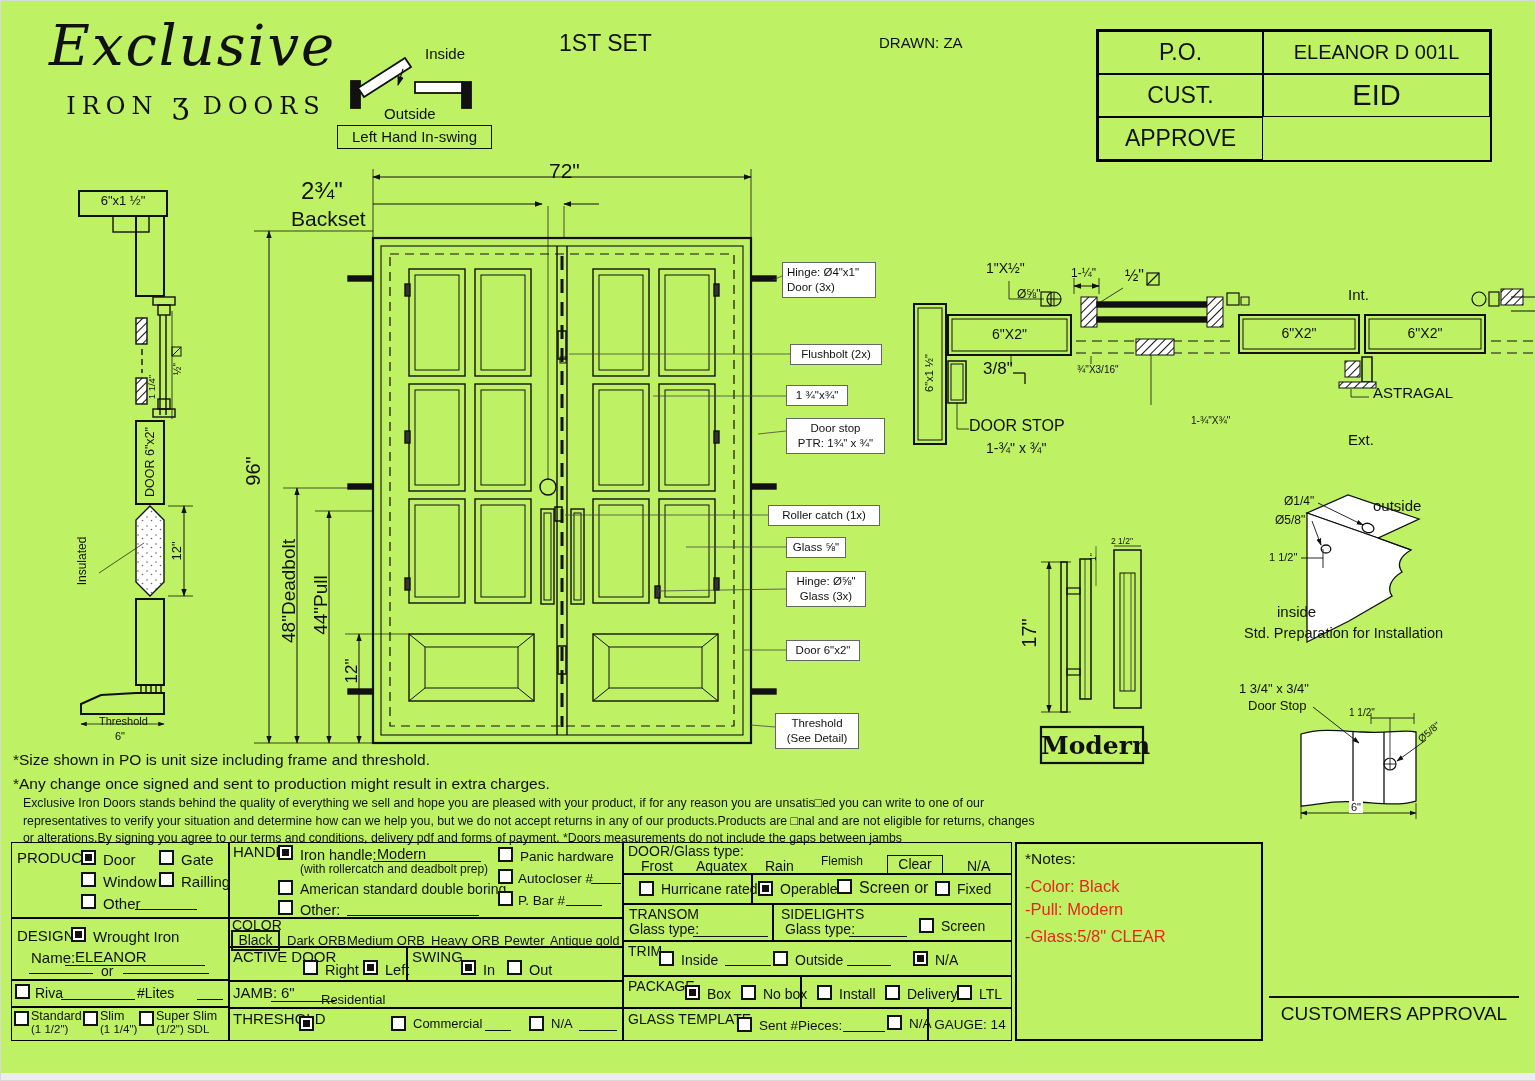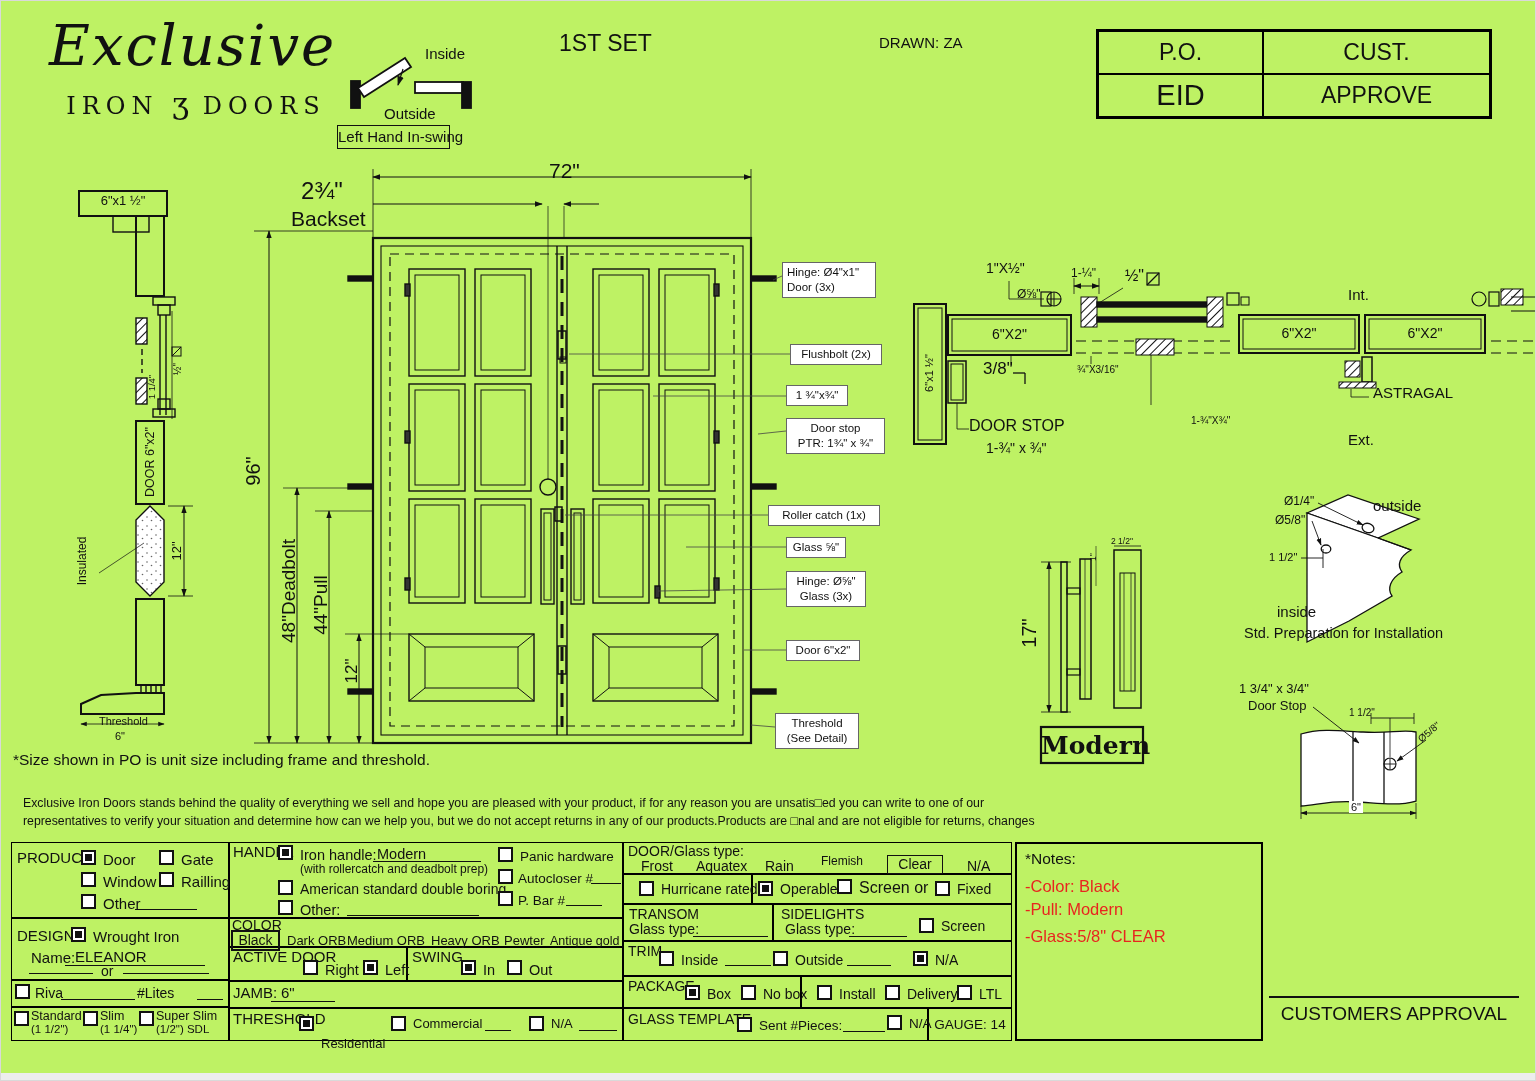--- a/index.html
+++ b/index.html
@@ -292,24 +292,25 @@
 <span class="t serif" style="left:48px;top:14px;font-size:56px;font-style:italic;letter-spacing:2px">Exclusive</span>
 <div class="t serif" style="left:60px;top:86px;width:270px;text-align:center;font-size:24px;letter-spacing:6px">
   <span>IRON</span>
   <span class="serif" style="font-size:30px;letter-spacing:0">ʒ</span>
   <span>DOORS</span>
 </div>
 <span class="t" style="left:558px;top:30px;font-size:23px">1ST SET</span>
 <span class="t" style="left:878px;top:34px;font-size:15px">DRAWN: ZA</span>
 <span class="t" style="left:424px;top:45px;font-size:15px">Inside</span>
 <span class="t" style="left:383px;top:105px;font-size:15px">Outside</span>
-<div class="t" style="left:336px;top:124px;width:113px;height:24px;border:1.5px solid #111;text-align:center;font-size:15px;line-height:22px">Left Hand In-swing</div>
+<div class="t" style="left:336px;top:124px;width:155px;height:24px;border:1.5px solid #111;text-align:center;font-size:15px;line-height:22px">Left Hand In-swing</div>
 
 <div id="potable">
   <div class="pcell" style="font-size:23px">P.O.</div>
+  <div class="pcell" style="font-size:20px">ELEANOR D 001L</div>
   <div class="pcell" style="font-size:23px">CUST.</div>
   <div class="pcell" style="font-size:29px">EID</div>
   <div class="pcell" style="font-size:23px">APPROVE</div>
 </div>
 
 <div class="t" style="left:80px;top:193px;width:84px;text-align:center;font-size:13px">6"x1 ½"</div>
 <span class="t rc" style="left:177px;top:368px;font-size:10px">½"</span>
 <span class="t rc" style="left:151px;top:386px;font-size:9.5px">1 1/4"</span>
 <span class="t rc" style="left:149px;top:461px;font-size:12.5px">DOOR 6"x2"</span>
 <span class="t rc" style="left:82px;top:560px;font-size:12px">Insulated</span>
@@ -386,22 +387,24 @@
 <span class="t" style="left:1276px;top:603px;font-size:15px">inside</span>
 <span class="t" style="left:1243px;top:624px;font-size:14.5px">Std. Preparation for Installation</span>
 
 <span class="t" style="left:1238px;top:681px;font-size:13px">1 3/4" x 3/4"</span>
 <span class="t" style="left:1247px;top:698px;font-size:13px">Door Stop</span>
 <span class="t" style="left:1348px;top:706px;font-size:10px">1 1/2"</span>
 <span class="t r40" style="left:1428px;top:731px;font-size:10px">Ø5/8"</span>
 <span class="t" style="left:1348px;top:800px;font-size:11px;background:#fff;padding:0 2px">6"</span>
 
 <span class="t" style="left:12px;top:750px;font-size:15.5px">*Size shown in PO is unit size including frame and threshold.</span>
+<span class="t" style="left:12px;top:774px;font-size:15.5px">*Any change once signed and sent to production might result in extra charges.</span>
 <span class="t" style="left:22px;top:814px;font-size:12.3px">representatives to verify your situation and determine how can we help you, but we do not accept returns in any of our products.Products are □nal and are not eligible for returns, changes</span>
 <span class="t" style="left:22px;top:796px;font-size:12.3px">Exclusive Iron Doors stands behind the quality of everything we sell and hope you are pleased with your product, if for any reason you are unsatis□ed you can write to one of our</span>
+<span class="t" style="left:22px;top:831px;font-size:12.3px">or alterations.By signing you agree to our terms and conditions, delivery pdf and forms of payment. *Doors measurements do not include the gaps between jambs</span>
 
 <div class="cell" style="left:10px;top:841px;width:218px;height:76px"></div>
 <div class="cell" style="left:10px;top:917px;width:218px;height:62px"></div>
 <div class="cell" style="left:10px;top:979px;width:218px;height:27px"></div>
 <div class="cell" style="left:10px;top:1006px;width:218px;height:34px"></div>
 <div class="cell" style="left:228px;top:841px;width:394px;height:76px"></div>
 <div class="cell" style="left:228px;top:917px;width:394px;height:29px"></div>
 <div class="cell" style="left:228px;top:946px;width:178px;height:34px"></div>
 <div class="cell" style="left:406px;top:946px;width:216px;height:34px"></div>
 <div class="cell" style="left:228px;top:980px;width:394px;height:27px"></div>
@@ -492,21 +495,21 @@
 <span class="t" style="left:482px;top:961px;font-size:14.5px">In</span>
 <span class="cb" style="left:506px;top:959px"></span>
 <span class="t" style="left:528px;top:961px;font-size:14.5px">Out</span>
 
 <span class="t" style="left:232px;top:984px;font-size:15px">JAMB:</span>
 <span class="t" style="left:280px;top:984px;font-size:15px">6"</span>
 <span class="ul" style="left:270px;top:1000px;width:64px"></span>
 
 <span class="t" style="left:232px;top:1010px;font-size:15px">THRESHOLD</span>
 <span class="cb checked" style="left:298px;top:1015px"></span>
-<span class="t" style="left:320px;top:1036px;font-size:13px">Residential</span>
+<span class="t" style="left:320px;top:992px;font-size:13px">Residential</span>
 <span class="cb" style="left:390px;top:1015px"></span>
 <span class="t" style="left:412px;top:1016px;font-size:13px">Commercial</span>
 <span class="ul" style="left:484px;top:1029px;width:26px"></span>
 <span class="cb" style="left:528px;top:1015px"></span>
 <span class="t" style="left:550px;top:1016px;font-size:13px">N/A</span>
 <span class="ul" style="left:578px;top:1029px;width:38px"></span>
 
 <span class="t" style="left:627px;top:843px;font-size:14px">DOOR/Glass type:</span>
 <span class="t" style="left:640px;top:858px;font-size:14px">Frost</span>
 <span class="t" style="left:695px;top:858px;font-size:14px">Aquatex</span>

